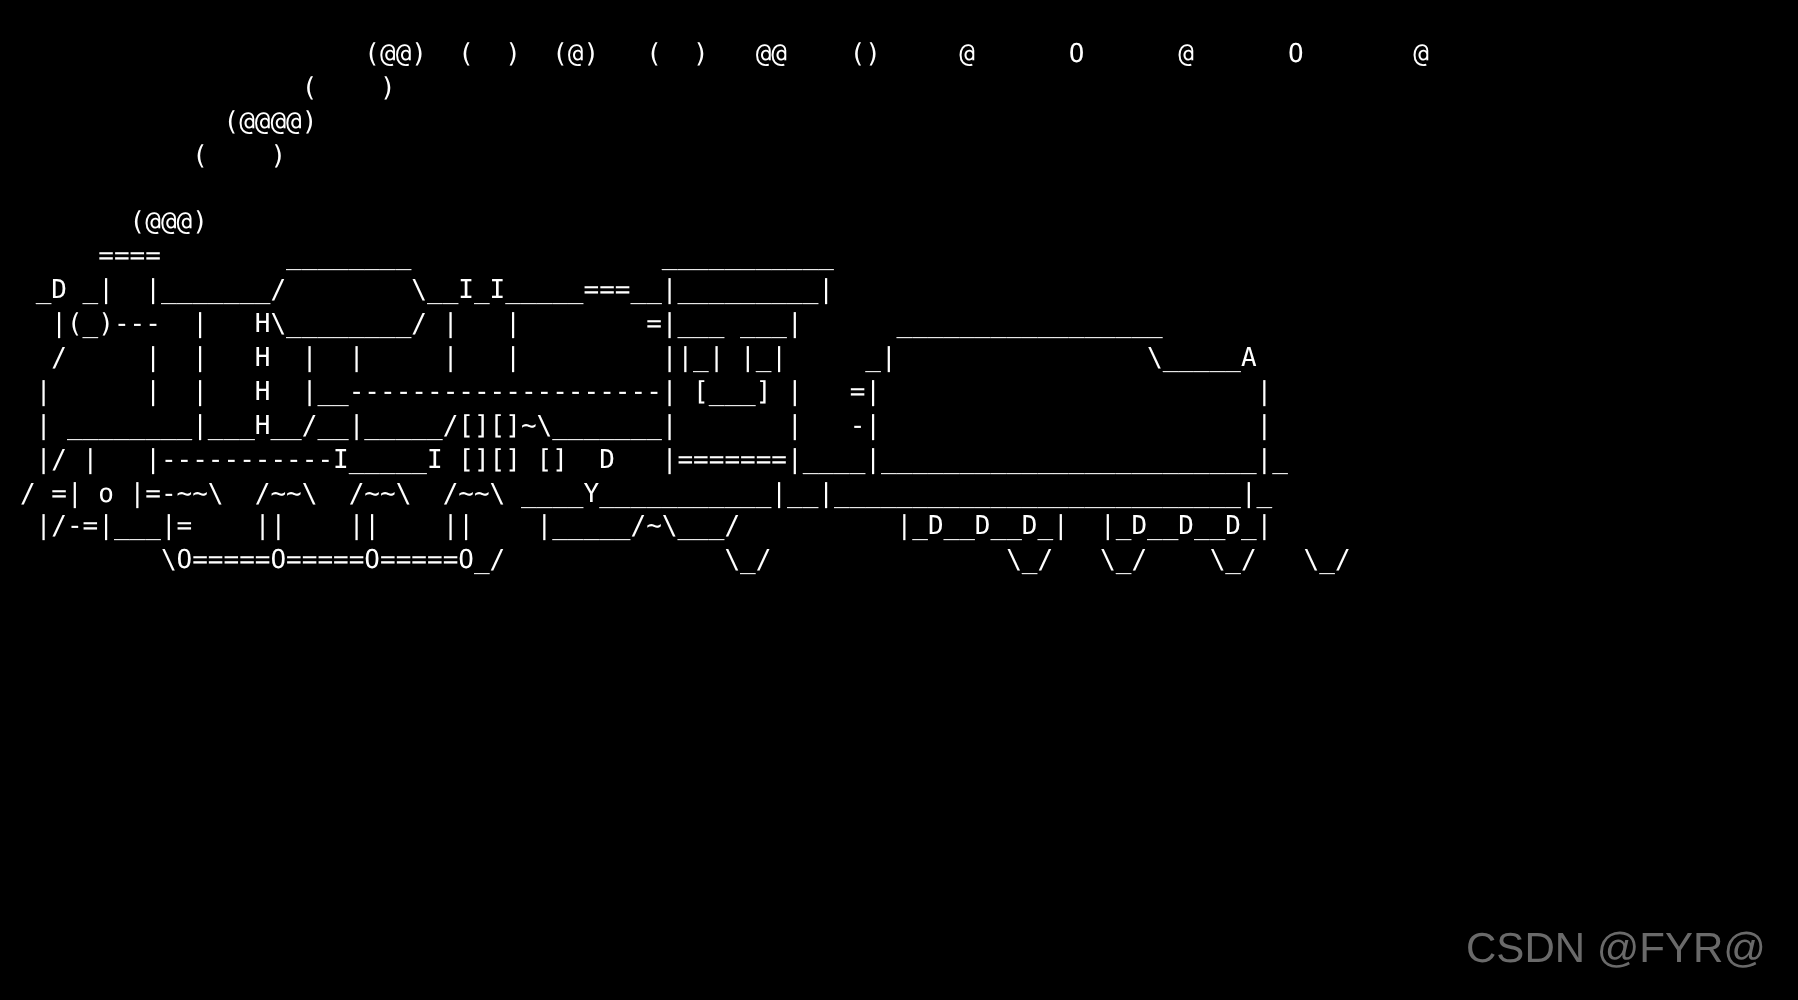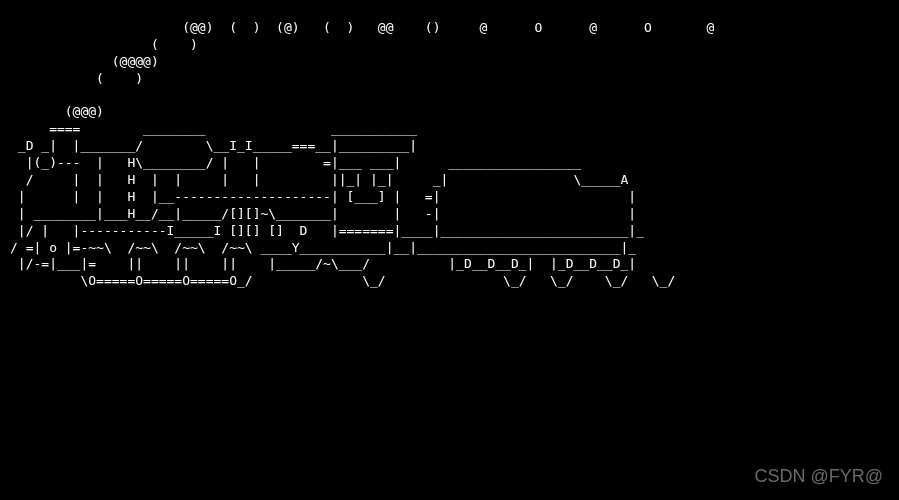--- a/index.html
+++ b/index.html
@@ -22,21 +22,21 @@
       padding: 20px 10px;
       white-space: pre;
       letter-spacing: 0;
     }
     .watermark {
       position: absolute;
       bottom: 12px;
       right: 16px;
       color: #6a6a6a;
       font-family: sans-serif;
-      font-size: 18px;
+      font-size: 21px;
       font-weight: 400;
     }
   </style>
 </head>
 <body>
 
 <pre class="terminal">                      (@@)  (  )  (@)   (  )   @@    ()     @      O      @      O       @
                   (    )
              (@@@@)
            (    )

